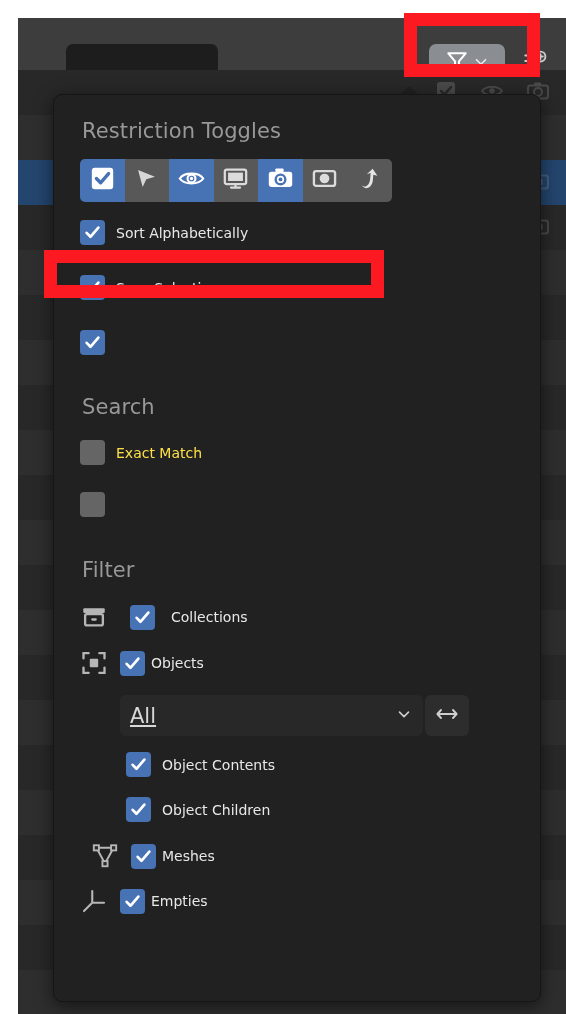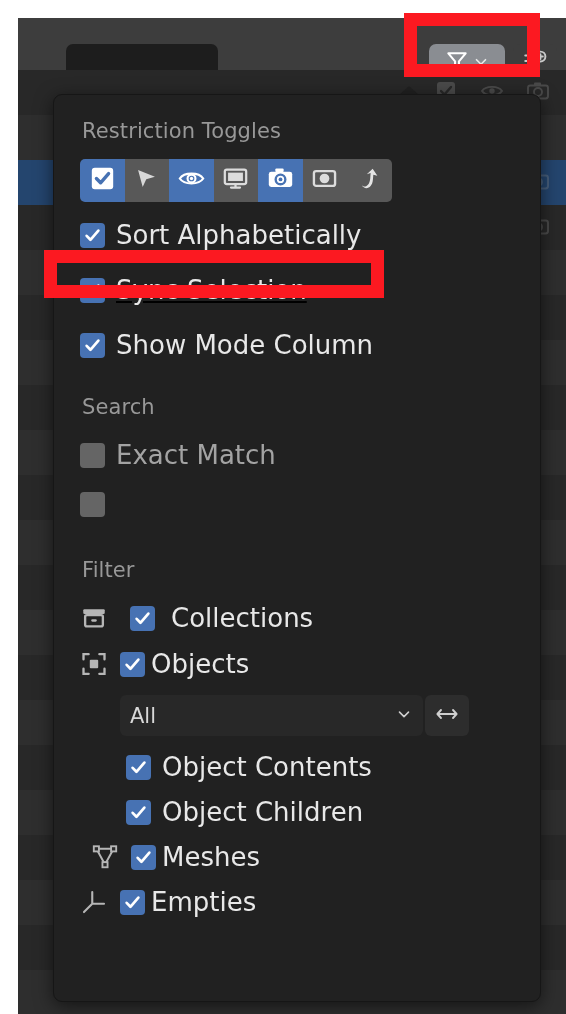--- a/index.html
+++ b/index.html
@@ -70,37 +70,37 @@
   .cb-row {
     display: flex; align-items: center; gap: 11px;
   }
   .cb {
     width: 25px; height: 25px; border-radius: 4px; flex: none;
     display: flex; align-items: center; justify-content: center;
   }
   .cb.on  { background: #4772b3; }
   .cb.off { background: #656565; }
   .cb.on svg { display: block; }
-  .cb-label { color: #e8e8e8; font-size: 26px; white-space: nowrap; }
-  .cb-label.dim { color: #a3a3a3; }
+  .cb-label { color: #e8e8e8; font-size: 14px; white-space: nowrap; }
+  .cb-label.dim { color: #fde047; }
 
   
   .toggles { display: flex; border-radius: 5px; overflow: hidden; width: 312px; }
   .tg {
     width: 44.5px; height: 43px;
     display: flex; align-items: center; justify-content: center;
   }
   .tg.on  { background: #4772b3; }
   .tg.off { background: #585858; }
 
   
   .dd {
     width: 303px; height: 41px; background: #282828; border-radius: 6px;
     display: flex; align-items: center; padding: 0 10px;
-    color: #d8d8d8; font-size: 21px;
+    color: #d8d8d8; font-size: 21px; text-decoration: underline;
   }
   .dd-caret { margin-left: auto; }
   .dd-resize {
     width: 44px; height: 41px; background: #2d2d2d; border-radius: 6px;
     display: flex; align-items: center; justify-content: center; margin-left: 2px;
   }
   .filter-icon-cell { width: 40px; display:flex; align-items:center; justify-content:center; flex:none; }
 
   
   .annot { position: absolute; border: 13px solid #fc1921; pointer-events: none; }
@@ -311,21 +311,20 @@
       </span>
       <span class="cb-label">Sync Selection</span>
     </div>
 
     <div class="cb-row" style="position:absolute;left:26px;top:235px;">
       <span class="cb on">
         <svg width="19" height="19" viewBox="0 0 24 24">
             <path d="M4.6 12.4 L9.4 17.4 L19.4 5.8" fill="none" stroke="#ffffff" stroke-width="3.4" stroke-linecap="round" stroke-linejoin="round"></path>
           </svg>
       </span>
-      <span class="cb-label">Show Mode Column</span>
     </div>
 
     <div style="position:absolute;left:28px;top:300px;" class="sec-label">Search</div>
 
     <div class="cb-row" style="position:absolute;left:26px;top:345px;">
       <span class="cb off">
         
       </span>
       <span class="cb-label dim">Exact Match</span>
     </div>

